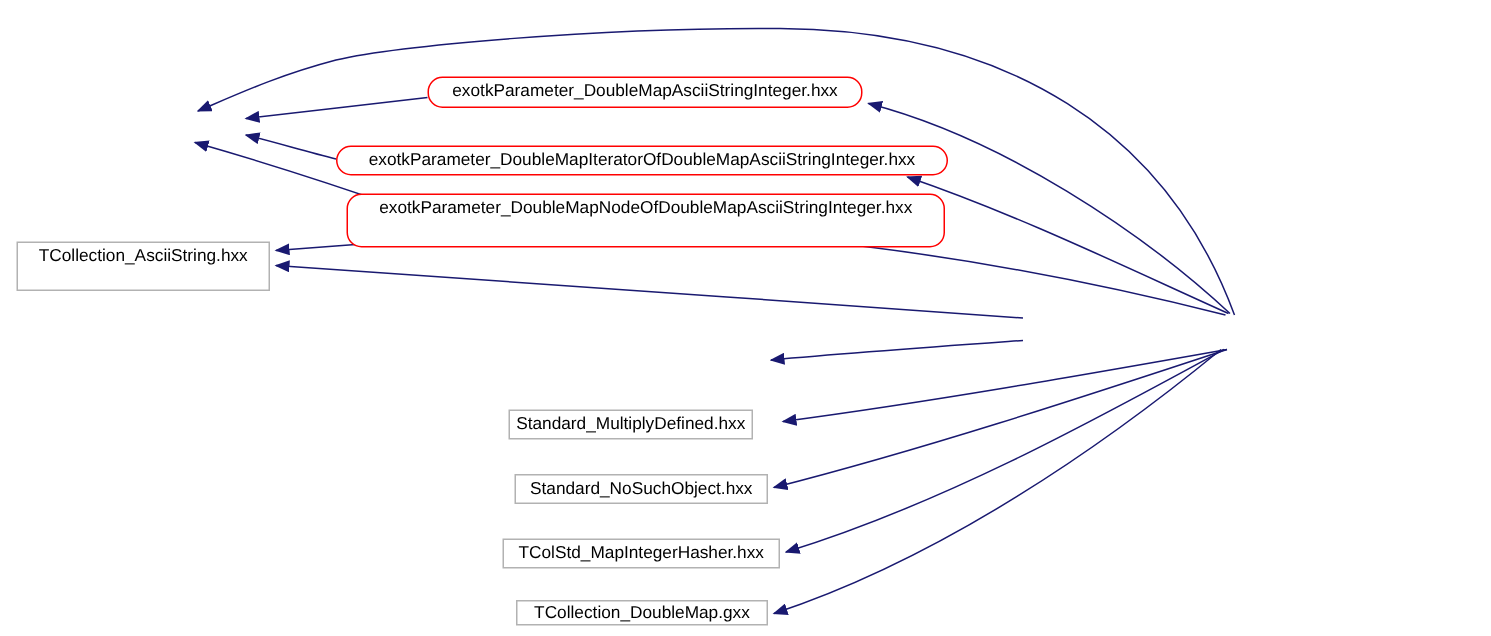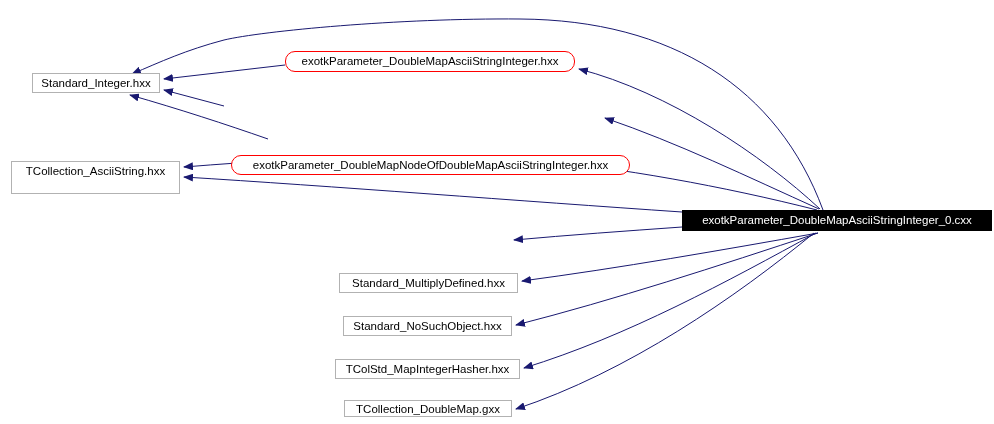--- a/index.html
+++ b/index.html
@@ -41,33 +41,32 @@
       <path d="M 819,209 C 748,177 678,143 605,118" marker-end="url(#arrow)"></path>
       <path d="M 817,210 C 722,186 622,168 528,159" marker-end="url(#arrow)"></path>
       <path d="M 682,227 C 626,231 569,235 514,240" marker-end="url(#arrow)"></path>
       <path d="M 818,233 C 722,250 620,268 522,281" marker-end="url(#arrow)"></path>
       <path d="M 818,233 C 718,266 614,300 516,325" marker-end="url(#arrow)"></path>
       <path d="M 816,233 C 728,281 628,336 524,368" marker-end="url(#arrow)"></path>
       <path d="M 814,233 C 736,297 628,372 516,409" marker-end="url(#arrow)"></path>
     </g>
   </svg>
 
-  <div class="node" style="left:32px;top:73px;width:128px;height:20px;line-height:18px">Standard_Integer.hxx</div>
 
   <div class="node red" style="left:285px;top:51px;width:290px;height:21px;line-height:19px">exotkParameter_DoubleMapAsciiStringInteger.hxx</div>
 
+  <div class="node red" style="left:224px;top:97px;width:408px;height:20px;line-height:18px">exotkParameter_DoubleMapIteratorOfDoubleMapAsciiStringInteger.hxx</div>
 
-  <div class="node red" style="left:231px;top:155px;width:399px;height:20px;line-height:18px">exotkParameter_DoubleMapNodeOfDoubleMapAsciiStringInteger.hxx</div>
+  <div class="node red" style="left:231px;top:129px;width:399px;height:36px;line-height:18px">exotkParameter_DoubleMapNodeOfDoubleMapAsciiStringInteger.hxx</div>
 
   <div class="node" style="left:11px;top:161px;width:169px;height:33px;line-height:19px">TCollection_AsciiString.hxx</div>
 
-  <div class="node main" style="left:682px;top:210px;width:310px;height:21px;line-height:19px">exotkParameter_DoubleMapAsciiStringInteger_0.cxx</div>
 
 
-  <div class="node" style="left:339px;top:273px;width:179px;height:20px;line-height:18px">Standard_MultiplyDefined.hxx</div>
+  <div class="node" style="left:339px;top:273px;width:163px;height:20px;line-height:18px">Standard_MultiplyDefined.hxx</div>
 
   <div class="node" style="left:335px;top:359px;width:185px;height:20px;line-height:18px">TColStd_MapIntegerHasher.hxx</div>
 
   <div class="node" style="left:343px;top:316px;width:169px;height:20px;line-height:18px">Standard_NoSuchObject.hxx</div>
 
   <div class="node" style="left:344px;top:400px;width:168px;height:17px;line-height:17px">TCollection_DoubleMap.gxx</div>
 
 </div>
 
 </body></html>

